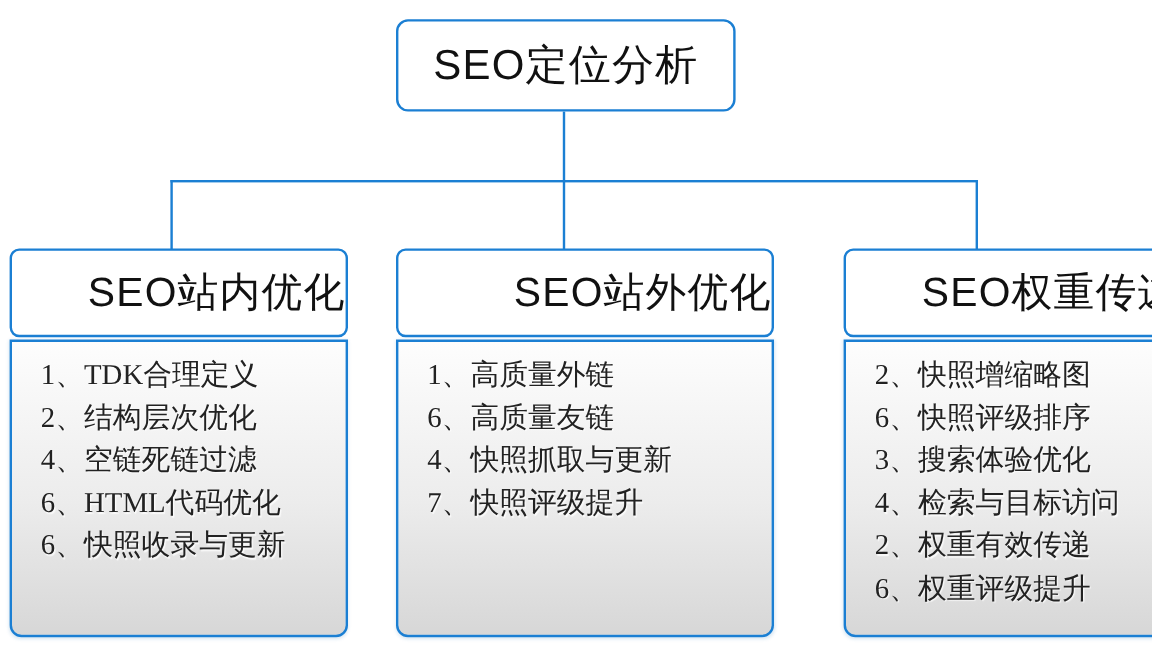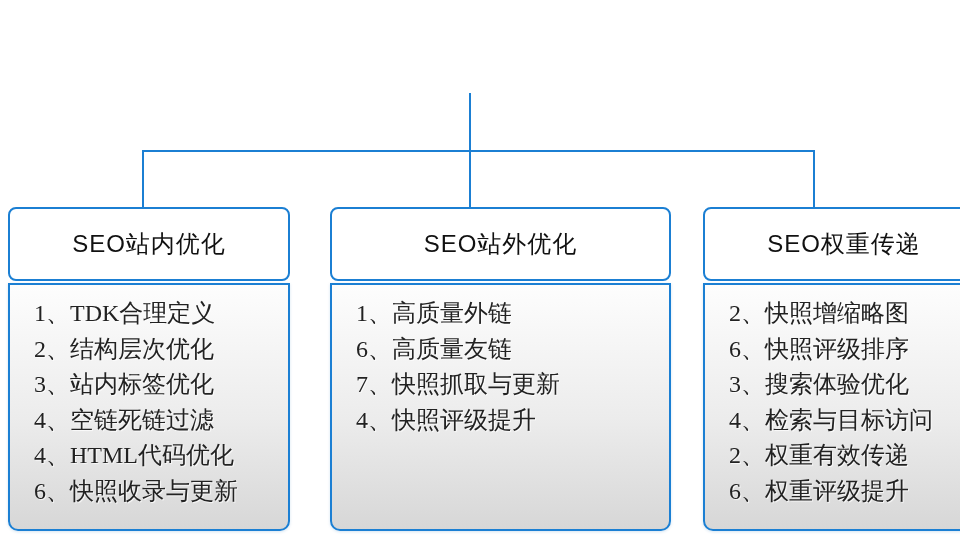--- a/index.html
+++ b/index.html
@@ -48,30 +48,30 @@
   .conn-h { height: 2px; }
 
   
   .column {
     position: absolute;
     top: 207px;
     width: 282px;
     z-index: 2;
   }
   .col-1 { left: 8px; }
-  .col-2 { left: 330px; width: 341px; }
+  .col-2 { left: 330px; width: 315px; }
   .col-3 { left: 703px; }
 
   .col-header {
     height: 74px;
     background: #ffffff;
     border: 2px solid var(--accent);
     border-radius: 8px;
-    display: flex; align-items: center; justify-content: center;
-    font-size: 24px;
+    display: flex; align-items: center; justify-content: flex-end;
+    font-size: 34px;
     letter-spacing: 1px;
     color: #111111;
   }
   .col-list {
     margin-top: 2px;
     height: 248px;
     border: 2px solid var(--accent);
     border-radius: 0 0 10px 10px;
     background: linear-gradient(to bottom, var(--card-top) 0%, var(--card-mid) 55%, var(--card-bottom) 100%);
     padding: 11px 10px 0 24px;
@@ -84,50 +84,52 @@
     color: #222222;
     text-shadow: 1px 1px 1px rgba(255,255,255,0.85);
     font-family: Liberation Serif, serif;
   }
 </style>
 </head>
 <body>
 
 <div class="stage">
 
+  <div class="root-box">
+    <span>SEO定位分析</span>
+  </div>
 
   <div class="conn conn-v" style="left:469px; top:93px; height:58px;"></div>
   <div class="conn conn-h" style="left:142px; top:150px; width:673px;"></div>
   <div class="conn conn-v" style="left:142px; top:150px; height:58px;"></div>
   <div class="conn conn-v" style="left:469px; top:150px; height:58px;"></div>
   <div class="conn conn-v" style="left:813px; top:150px; height:58px;"></div>
 
   <div class="column col-1">
     <div class="col-header">
       <span>SEO站内优化</span>
     </div>
     <div class="col-list">
       <div class="list-item">1、TDK合理定义</div>
       <div class="list-item">2、结构层次优化</div>
-      <div class="list-item">3、站内标签优化</div>
       <div class="list-item">4、空链死链过滤</div>
-      <div class="list-item">4、HTML代码优化</div>
+      <div class="list-item">6、HTML代码优化</div>
       <div class="list-item">6、快照收录与更新</div>
     </div>
   </div>
 
   <div class="column col-2">
     <div class="col-header">
       <span>SEO站外优化</span>
     </div>
     <div class="col-list">
       <div class="list-item">1、高质量外链</div>
       <div class="list-item">6、高质量友链</div>
-      <div class="list-item">7、快照抓取与更新</div>
-      <div class="list-item">4、快照评级提升</div>
+      <div class="list-item">4、快照抓取与更新</div>
+      <div class="list-item">7、快照评级提升</div>
     </div>
   </div>
 
   <div class="column col-3">
     <div class="col-header">
       <span>SEO权重传递</span>
     </div>
     <div class="col-list">
       <div class="list-item">2、快照增缩略图</div>
       <div class="list-item">6、快照评级排序</div>

